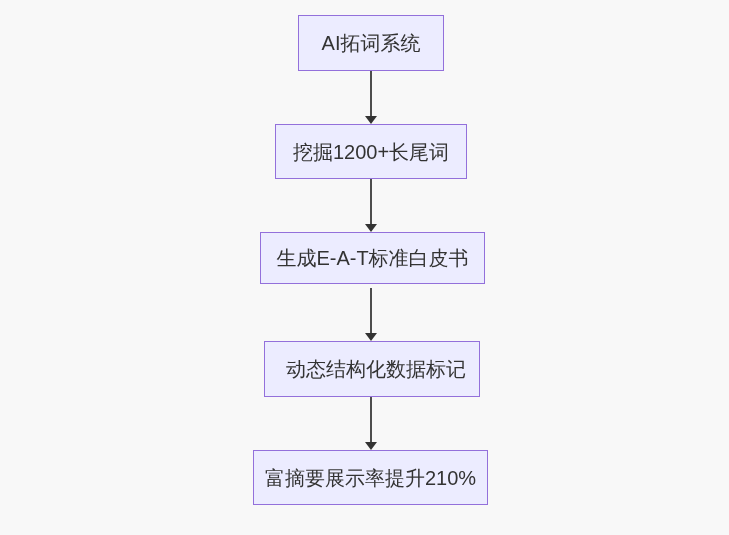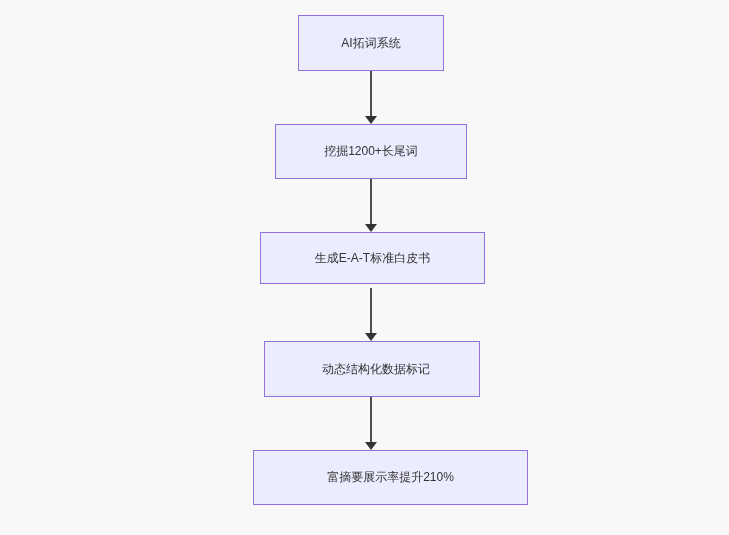--- a/index.html
+++ b/index.html
@@ -13,33 +13,33 @@
     width: 729px;
     height: 535px;
     background: #f8f8f8;
     overflow: hidden;
   }
   .flow-node {
     position: absolute;
     background: #ececff;
     border: 1px solid #9370db;
     color: #333333;
-    font-size: 12px;
+    font-size: 20px;
     line-height: 1.2;
     display: flex;
     align-items: center;
     justify-content: center;
     text-align: center;
     white-space: nowrap;
   }
   .node-1 { left: 298px; top: 15px;  width: 146px; height: 56px; }
   .node-2 { left: 275px; top: 124px; width: 192px; height: 55px; }
   .node-3 { left: 260px; top: 232px; width: 225px; height: 52px; }
   .node-4 { left: 264px; top: 341px; width: 216px; height: 56px; padding-left: 8px; }
-  .node-5 { left: 253px; top: 450px; width: 275px; height: 55px; justify-content: center; }
+  .node-5 { left: 253px; top: 450px; width: 235px; height: 55px; justify-content: center; }
   .flow-arrow {
     position: absolute;
     left: 364px;
     width: 14px;
     display: flex;
     flex-direction: column;
     align-items: center;
   }
   .arrow-1 { top: 71px; }
   .arrow-2 { top: 179px; }

